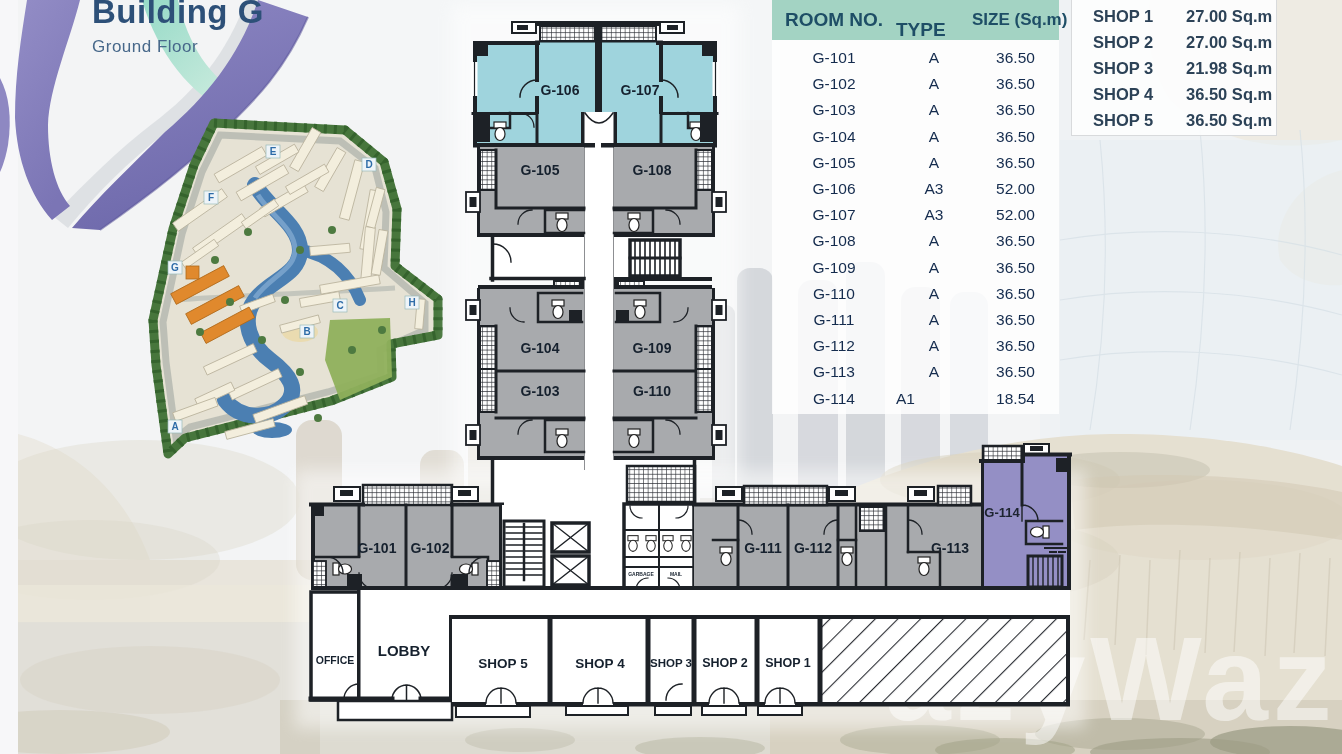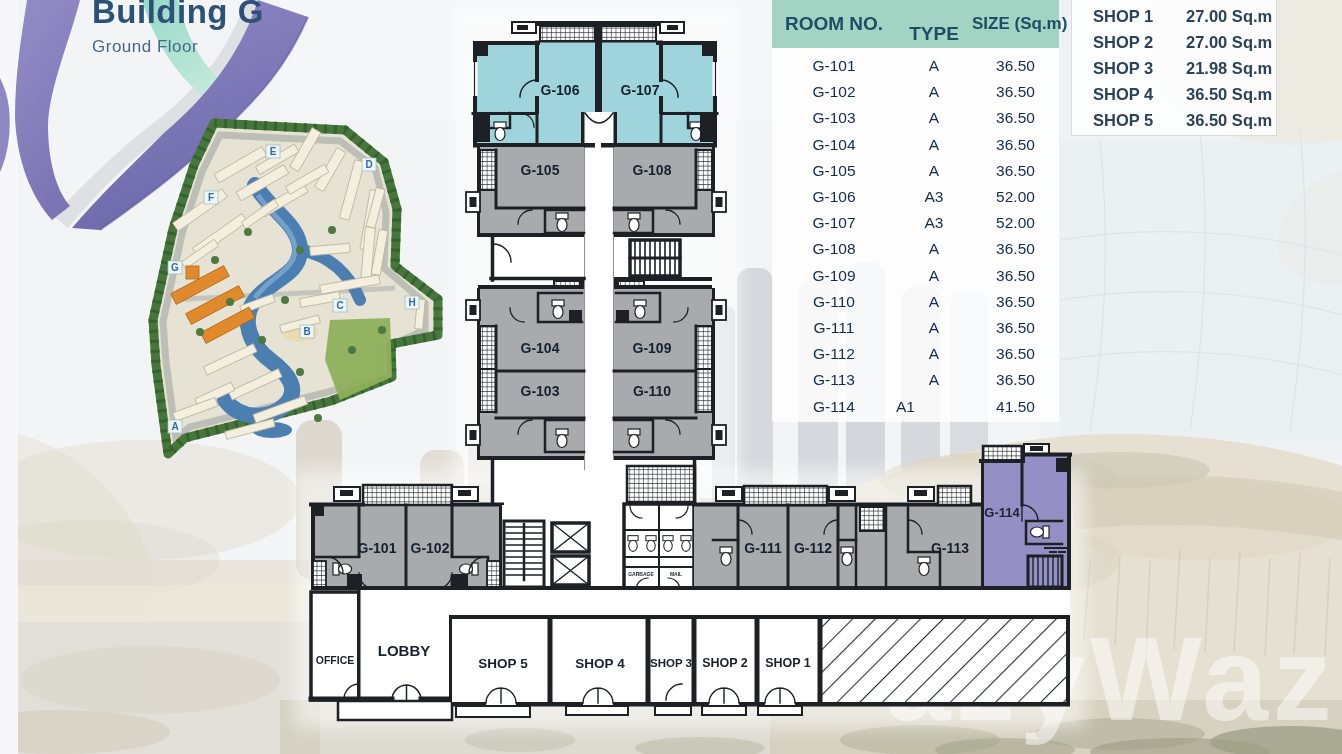--- a/index.html
+++ b/index.html
@@ -824,23 +824,23 @@
         </g>
   </g>
 </svg>
 
 <div class="abs" style="left:92px;top:-7px;font-size:33px;font-weight:bold;color:#2d5078;letter-spacing:0.5px;">Building G</div>
 
 <div class="abs" style="left:92px;top:37px;font-size:17px;color:#47688a;letter-spacing:0.5px;">Ground Floor</div>
 
 <div class="abs" style="left:772px;top:0;width:287px;height:412px;">
 
-  <div style="height:48px;background:#a3d3c3;display:flex;align-items:center;color:#1e4e66;font-weight:bold;font-size:19px;">
+  <div style="height:40px;background:#a3d3c3;display:flex;align-items:center;color:#1e4e66;font-weight:bold;font-size:19px;">
     <div style="width:124px;text-align:center;">ROOM NO.</div>
-    <div style="width:76px;text-align:center;margin-top:20px;">TYPE</div>
+    <div style="width:76px;margin-top:20px;">TYPE</div>
     <div style="width:87px;text-align:center;font-size:17px;white-space:nowrap;">SIZE (Sq.m)</div>
   </div>
 
   <div id="tbody" style="height:374px;background:rgba(255,255,255,0.82);color:#152c4e;font-size:15.5px;padding-top:5px;box-sizing:border-box;">
         <div style="display:flex;height:26.2px;align-items:center;">
           <div style="width:124px;text-align:center;">G-101</div>
           <div style="width:76px;text-align:center;">A</div>
           <div style="width:87px;text-align:center;">36.50</div>
         </div>
         <div style="display:flex;height:26.2px;align-items:center;">
@@ -899,21 +899,21 @@
           <div style="width:87px;text-align:center;">36.50</div>
         </div>
         <div style="display:flex;height:26.2px;align-items:center;">
           <div style="width:124px;text-align:center;">G-113</div>
           <div style="width:76px;text-align:center;">A</div>
           <div style="width:87px;text-align:center;">36.50</div>
         </div>
         <div style="display:flex;height:26.2px;align-items:center;">
           <div style="width:124px;text-align:center;">G-114</div>
           <div style="width:76px;text-align:left;">A1</div>
-          <div style="width:87px;text-align:center;">41.50</div>
+          <div style="width:87px;text-align:center;">18.54</div>
         </div>
       </div>
 </div>
 
 <div class="abs" style="left:1071px;top:0;width:206px;height:136px;background:rgba(252,253,253,0.95);border:1px solid #d8dadc;border-top:none;box-sizing:border-box;">
   <div id="shoplist" style="padding-top:3px;color:#2c4257;font-size:16.5px;font-weight:bold;">
         <div style="display:flex;height:26px;align-items:center;">
           <div style="padding-left:21px;width:93px;">SHOP 1</div>
           <div>27.00 Sq.m</div>
         </div>

